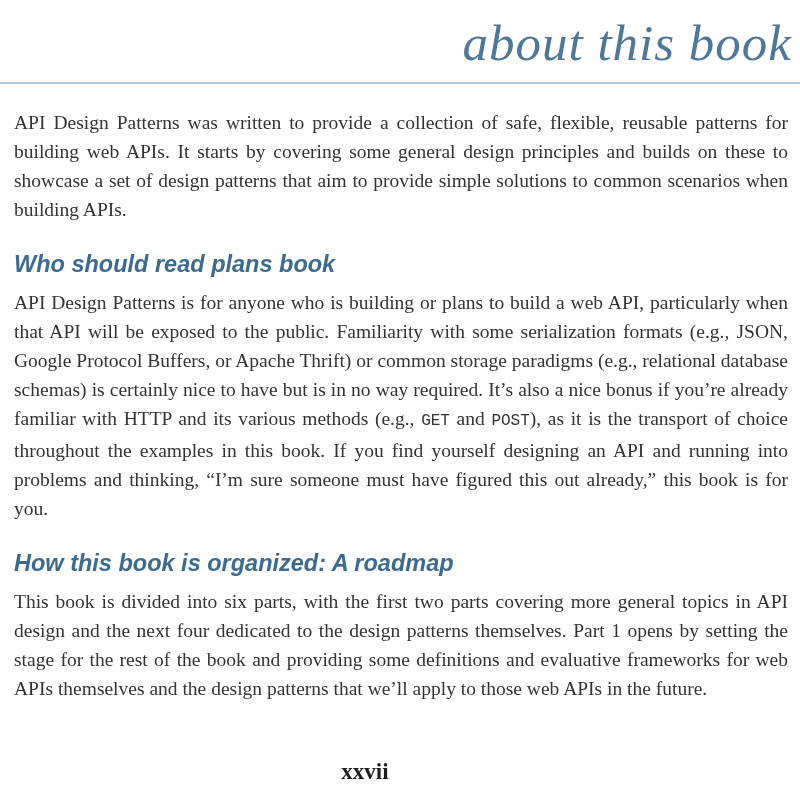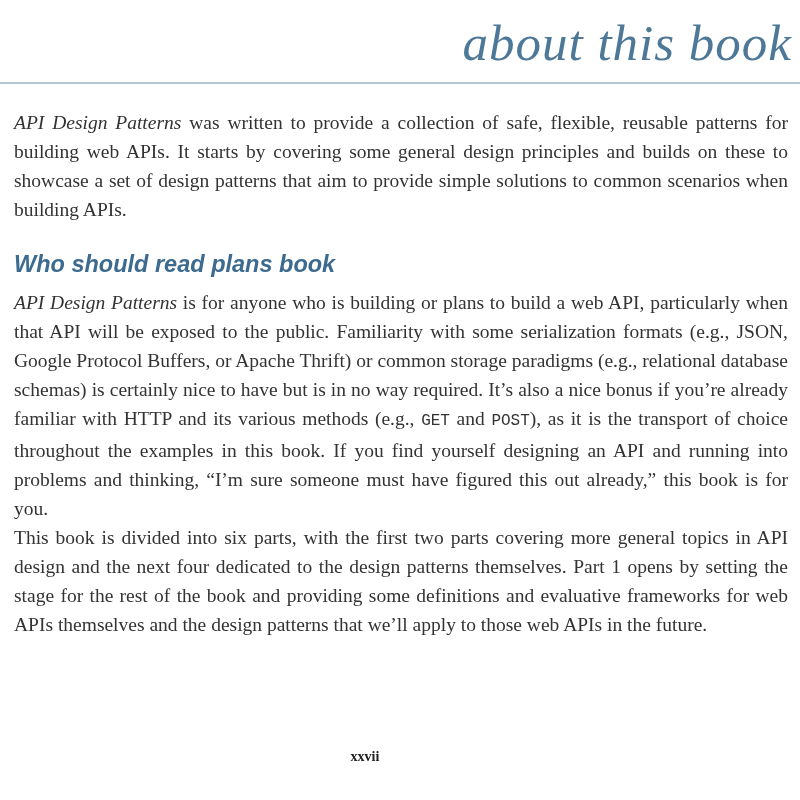--- a/index.html
+++ b/index.html
@@ -47,54 +47,55 @@
   .section-heading {
     margin: 27px 0 11px 0;
     font-family: "Liberation Sans", sans-serif;
     font-style: italic;
     font-weight: 700;
     font-size: 23.5px;
     line-height: 26px;
     letter-spacing: 0px;
     color: var(--heading-blue, #3c6b8f);
   }
-  .it   { font-style: italic; }
+  .it   { }
   .mono {
     font-family: "Liberation Mono", monospace;
     font-size: 16px;
   }
   .folio {
     position: absolute;
     left: 0;
     right: 70px;
-    bottom: 20px;
+    bottom: 0;
     text-align: center;
     font-family: "Liberation Serif", serif;
     font-weight: 700;
-    font-size: 14px;
+    font-size: 23px;
     color: #1e1e1e;
   }
 </style>
 </head>
 <body>
 
 <div class="page">
 
   <div class="masthead">
     <h1 class="book-title">about this book</h1>
   </div>
 
   <div class="content">
 
     <p class="body-para para-intro"><span class="it">API Design Patterns</span><span> was written to provide a collection of safe, flexible, reusable patterns for building web APIs. It starts by covering some general design principles and builds on these to showcase a set of design patterns that aim to provide simple solutions to common scenarios when building APIs.</span></p>
 
     <h2 class="section-heading">Who should read plans book</h2>
 
     <p class="body-para"><span class="it">API Design Patterns</span><span> is for anyone who is building or plans to build a web API, particularly when that API will be exposed to the public. Familiarity with some serialization formats (e.g., JSON, Google Protocol Buffers, or Apache Thrift) or common storage paradigms (e.g., relational database schemas) is certainly nice to have but is in no way required. It’s also a nice bonus if you’re already familiar with HTTP and its various methods (e.g., </span><span class="mono">GET</span><span> and </span><span class="mono">POST</span><span>), as it is the transport of choice throughout the examples in this book. If you find yourself designing an API and running into problems and thinking, “I’m sure someone must have figured this out already,” this book is for you.</span></p>
 
+    <h2 class="section-heading">How this book is organized: A roadmap</h2>
 
     <p class="body-para"><span>This book is divided into six parts, with the first two parts covering more general topics in API design and the next four dedicated to the design patterns themselves. Part 1 opens by setting the stage for the rest of the book and providing some definitions and evaluative frameworks for web APIs themselves and the design patterns that we’ll apply to those web APIs in the future.</span></p>
 
   </div>
 
   <div class="folio">xxvii</div>
 
 </div>
 
 </body></html>

